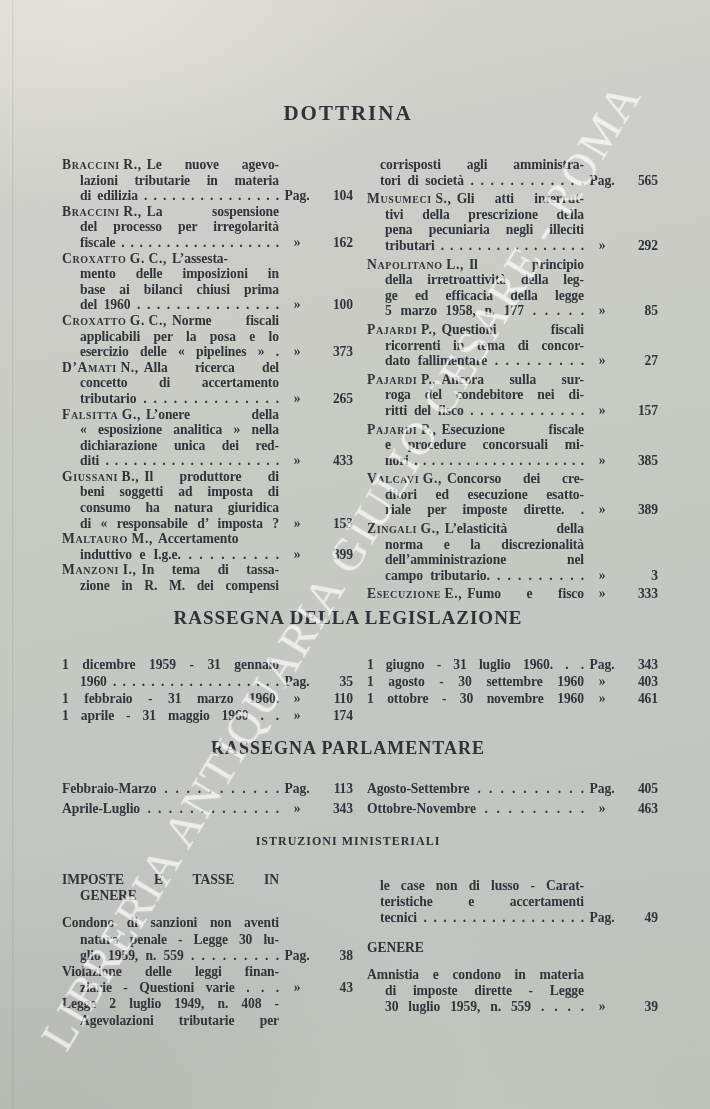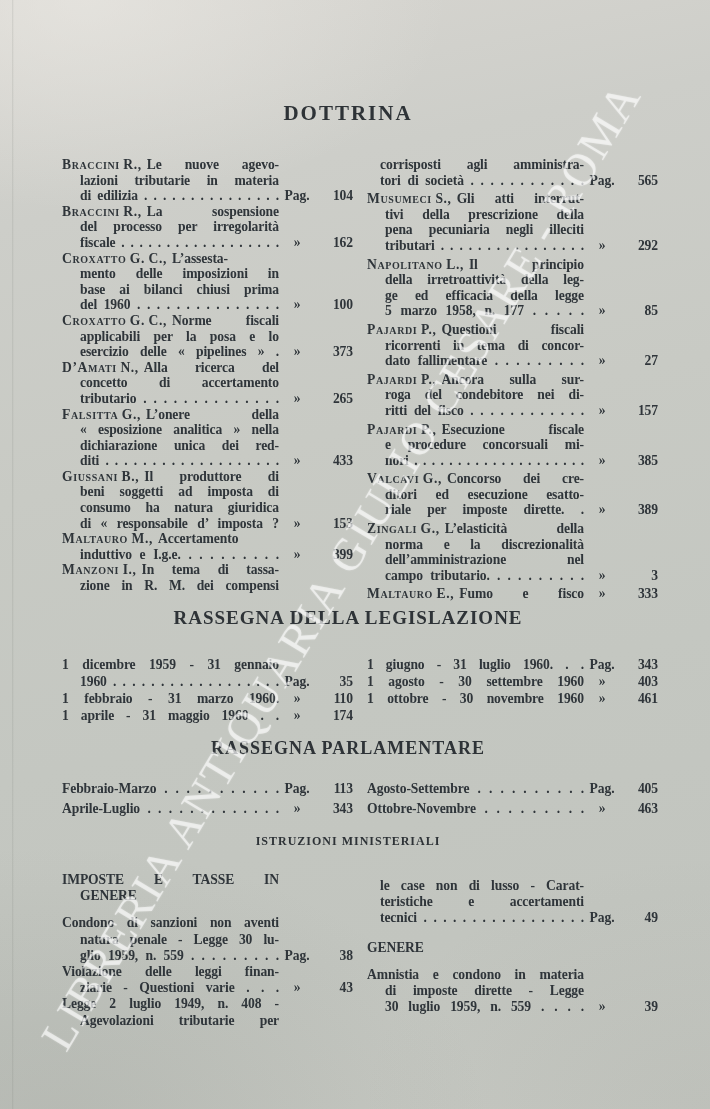--- a/index.html
+++ b/index.html
@@ -387,21 +387,21 @@
             <span class="pg"></span>
           </div>
           <div class="line">
             <span class="t">campo tributario. . . . . . . . . .</span>
             <span class="ref">»</span>
             <span class="pg">3</span>
           </div>
         </div>
         <div class="entry entry">
           <div class="line">
-            <span class="sc">Maltauro E.,</span>
+            <span class="sc">Esecuzione E.,</span>
             <span class="t">Fumo e fisco</span>
             <span class="ref">»</span>
             <span class="pg">333</span>
           </div>
         </div>
       </div>
   </div>
 
   <div class="sec-title t-leg">RASSEGNA DELLA LEGISLAZIONE</div>
   <div class="cols c-leg">

